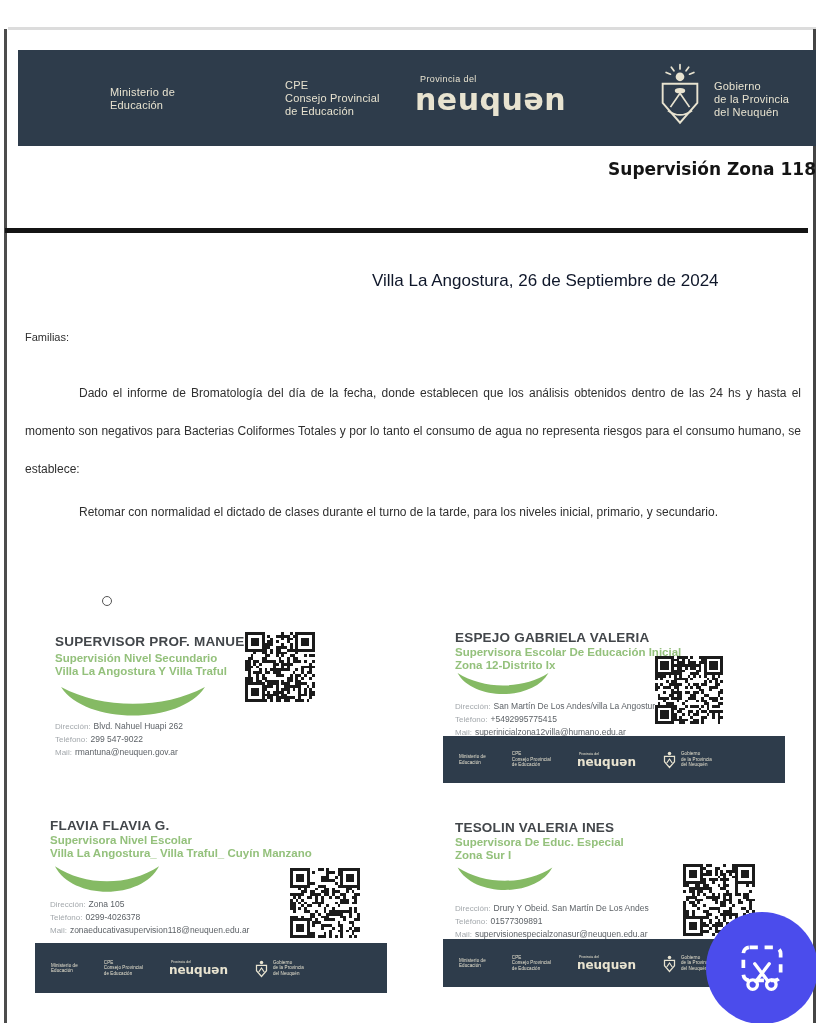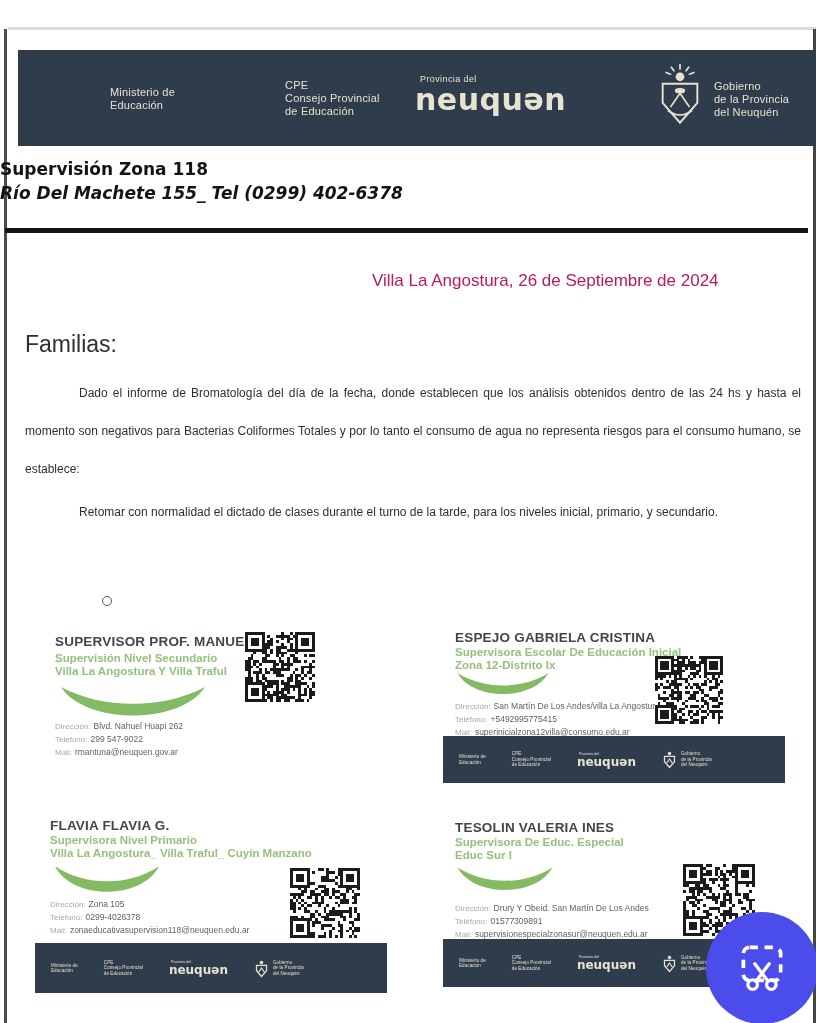--- a/index.html
+++ b/index.html
@@ -17,29 +17,29 @@
   .brandbar .seg{position:absolute;font-size:11px;line-height:13px;letter-spacing:.2px}
   .bb-ministry{left:92px;top:36px}
   .bb-cpe{left:267px;top:29px}
   .bb-neuquen{position:absolute;left:397px;top:24px}
   .bb-prov{font-size:9px;letter-spacing:.4px;margin-left:5px}
   .bb-word{font-size:30px;font-weight:bold;letter-spacing:.5px;line-height:32px;font-family:"DejaVu Sans",sans-serif}
   .bb-crest{position:absolute;left:636px;top:12px}
   .bb-gob{left:696px;top:30px}
 
   
-  .letterhead{position:absolute;left:0;right:0;top:157px;text-align:left;color:#141414;
+  .letterhead{position:absolute;left:0;right:0;top:157px;text-align:right;color:#141414;
     font-family:"DejaVu Sans",sans-serif;line-height:24px}
   .lh1{font-size:17px;font-weight:bold}
   .lh2,.lh3{font-size:17px;font-weight:bold;font-style:italic}
   .rule{position:absolute;left:5px;right:8px;top:228px;height:5px;background:#141414}
 
   
-  .dateline{position:absolute;left:372px;top:271px;font-size:17px;color:#be185d}
-  .salutation{position:absolute;left:25px;top:331px;font-size:23px;color:#2f2f2f}
+  .dateline{position:absolute;left:372px;top:271px;font-size:17px;color:#0f172a}
+  .salutation{position:absolute;left:25px;top:331px;font-size:11px;color:#2f2f2f}
   .para{position:absolute;left:25px;width:776px;font-size:12px;line-height:38px;color:#2f2f2f;
     text-align:justify;text-indent:54px}
   .para1{top:374px}
   .para2{top:493px}
   .circle-marker{position:absolute;left:102px;top:596px;width:8px;height:8px;border:1.6px solid #555;border-radius:50%}
 
   
   .sig{position:absolute;width:360px}
   .sig .name{position:absolute;left:0;font-size:13.5px;font-weight:bold;color:#42464a;letter-spacing:.2px;white-space:nowrap}
   .sig .roles{position:absolute;left:0;font-size:11.5px;font-weight:600;color:#94c17c;line-height:13px;white-space:nowrap}
@@ -131,21 +131,20 @@
   </div>
   <div class="seg bb-gob">
     <span>Gobierno</span><br>
     <span>de la Provincia</span><br>
     <span>del Neuquén</span>
   </div>
 </div>
 
 <div class="letterhead">
   <div class="lh1">Supervisión Zona 118</div>
-  <div class="lh2">Río Del Machete 155_ Tel (0299) 402-6378</div>
 </div>
 <div class="rule"></div>
 
 <div class="dateline">Villa La Angostura, 26 de Septiembre de 2024</div>
 <div class="salutation">Familias:</div>
 <div class="para para1">Dado el informe de Bromatología del día de la fecha, donde establecen que los análisis obtenidos dentro de las 24 hs y hasta el momento son negativos para Bacterias Coliformes Totales y por lo tanto el consumo de agua no representa riesgos para el consumo humano, se establece:</div>
 <div class="para para2">Retomar con normalidad el dictado de clases durante el turno de la tarde, para los niveles inicial, primario, y secundario.</div>
 <div class="circle-marker"></div>
 
 <div class="sig sig1">
@@ -505,34 +504,34 @@
         <rect x="14" y="24" width="1" height="1" fill="#1b1b1b"></rect>
         <rect x="15" y="24" width="1" height="1" fill="#1b1b1b"></rect>
         <rect x="18" y="24" width="1" height="1" fill="#1b1b1b"></rect>
         <rect x="19" y="24" width="1" height="1" fill="#1b1b1b"></rect>
         <rect x="20" y="24" width="1" height="1" fill="#1b1b1b"></rect>
         <rect x="22" y="24" width="1" height="1" fill="#1b1b1b"></rect>
       </svg></div>
 </div>
 
 <div class="sig sig2">
-  <div class="name">ESPEJO GABRIELA CRISTINA</div>
+  <div class="name">ESPEJO GABRIELA VALERIA</div>
   <div class="roles">
     <span>Supervisora Escolar De Educación Inicial</span><br>
     <span>Zona 12-Distrito Ix</span>
   </div>
   <div class="arc">
     <svg viewBox="0 0 150 44" width="100%" height="100%" preserveAspectRatio="none">
       <path d="M4,8 C45,34 105,34 146,8 C122,52 28,52 4,8 Z" fill="#85ba64"></path>
     </svg>
   </div>
   <div class="contacts">
     <span class="lbl">Dirección:</span><span>San Martín De Los Andes/villa La Angostura</span><br>
     <span class="lbl">Teléfono:</span><span>+5492995775415</span><br>
-    <span class="lbl">Mail:</span><span>superinicialzona12villa@consumo.edu.ar</span>
+    <span class="lbl">Mail:</span><span>superinicialzona12villa@humano.edu.ar</span>
   </div>
   <div class="qr"><svg viewBox="0 0 25 25" width="100%" height="100%" shape-rendering="crispEdges">
         <rect width="25" height="25" fill="#ffffff"></rect>
         <rect x="0" y="0" width="1" height="1" fill="#1b1b1b"></rect>
         <rect x="1" y="0" width="1" height="1" fill="#1b1b1b"></rect>
         <rect x="2" y="0" width="1" height="1" fill="#1b1b1b"></rect>
         <rect x="3" y="0" width="1" height="1" fill="#1b1b1b"></rect>
         <rect x="4" y="0" width="1" height="1" fill="#1b1b1b"></rect>
         <rect x="5" y="0" width="1" height="1" fill="#1b1b1b"></rect>
         <rect x="6" y="0" width="1" height="1" fill="#1b1b1b"></rect>
@@ -883,21 +882,21 @@
         <span>de la Provincia</span><br>
         <span>del Neuquén</span>
       </div>
     </div>
   </div>
 </div>
 
 <div class="sig sig3">
   <div class="name">FLAVIA FLAVIA G.</div>
   <div class="roles">
-    <span>Supervisora Nivel Primario</span><br>
+    <span>Supervisora Nivel Escolar</span><br>
     <span>Villa La Angostura_ Villa Traful_ Cuyín Manzano</span>
   </div>
   <div class="arc">
     <svg viewBox="0 0 150 44" width="100%" height="100%" preserveAspectRatio="none">
       <path d="M4,8 C45,34 105,34 146,8 C122,52 28,52 4,8 Z" fill="#85ba64"></path>
     </svg>
   </div>
   <div class="contacts">
     <span class="lbl">Dirección:</span><span>Zona 105</span><br>
     <span class="lbl">Teléfono:</span><span>0299-4026378</span><br>
@@ -1236,21 +1235,21 @@
         <span>del Neuquén</span>
       </div>
     </div>
   </div>
 </div>
 
 <div class="sig sig4">
   <div class="name">TESOLIN VALERIA INES</div>
   <div class="roles">
     <span>Supervisora De Educ. Especial</span><br>
-    <span>Educ Sur I</span>
+    <span>Zona Sur I</span>
   </div>
   <div class="arc">
     <svg viewBox="0 0 150 44" width="100%" height="100%" preserveAspectRatio="none">
       <path d="M4,8 C45,34 105,34 146,8 C122,52 28,52 4,8 Z" fill="#85ba64"></path>
     </svg>
   </div>
   <div class="contacts">
     <span class="lbl">Dirección:</span><span>Drury Y Obeid. San Martín De Los Andes</span><br>
     <span class="lbl">Teléfono:</span><span>01577309891</span><br>
     <span class="lbl">Mail:</span><span>supervisionespecialzonasur@neuquen.edu.ar</span>

